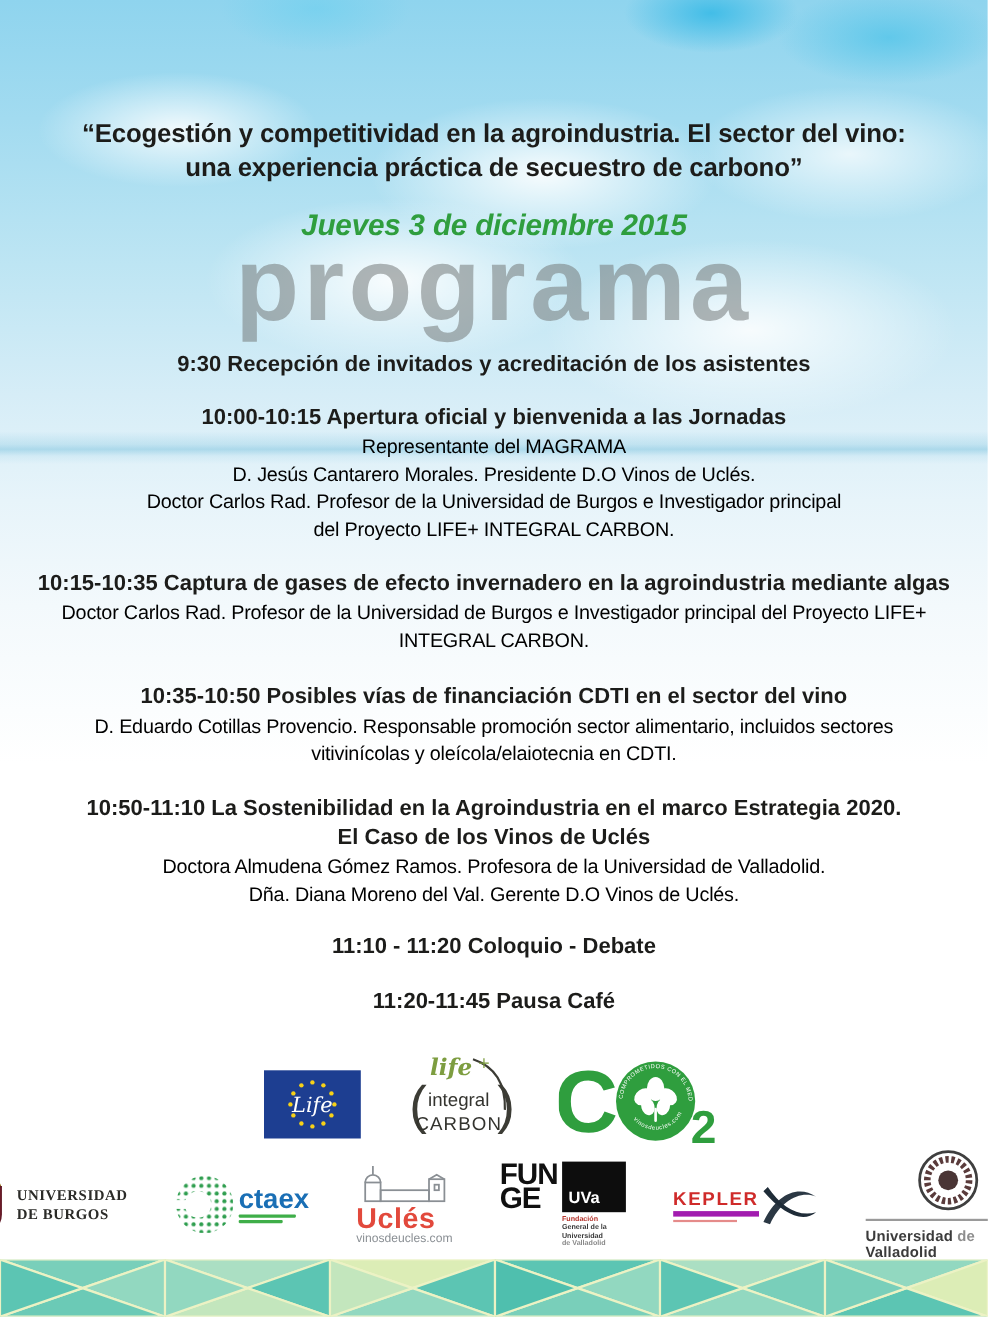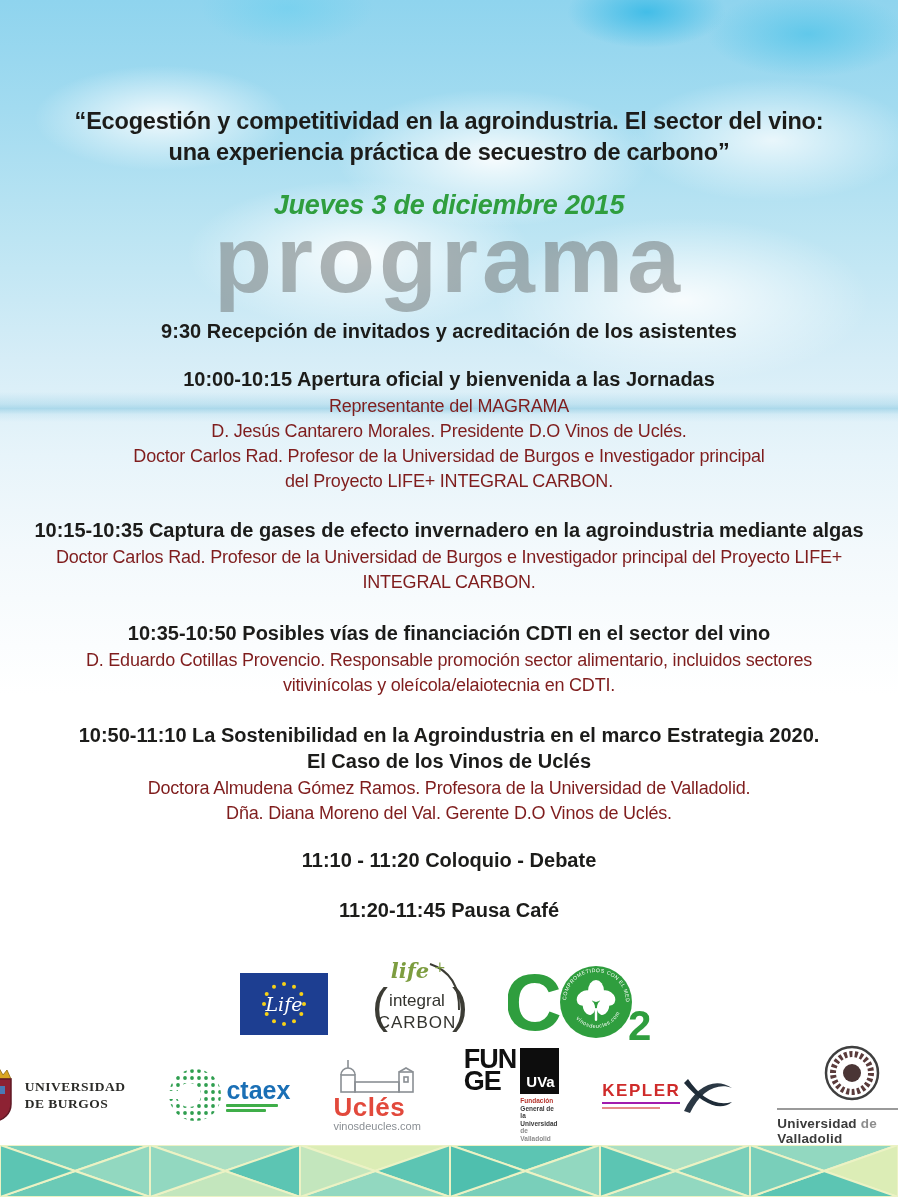--- a/index.html
+++ b/index.html
@@ -24,21 +24,21 @@
 
   
   .abs{position:absolute;}
   .ctr{left:0;right:0;text-align:center;}
   .title{top:106px;color:#1c1c1a;font-weight:700;font-size:23.5px;line-height:31px;letter-spacing:-0.2px;}
   .date{margin-top:21px;color:#2f9e3e;font-weight:700;font-style:italic;font-size:27px;line-height:32px;}
   .watermark{margin-top:-4px;font-weight:700;font-size:95px;line-height:84px;letter-spacing:4px;
              color:rgba(116,122,122,0.55);}
   .sched{left:0;right:0;text-align:center;}
   .sched .h{color:#1c1c1a;font-weight:700;font-size:20px;line-height:26px;}
-  .sched .d{color:#7f1d1d;font-weight:400;font-size:18px;line-height:25px;letter-spacing:-0.2px;}
+  .sched .d{color:#000000;font-weight:400;font-size:18px;line-height:25px;letter-spacing:-0.2px;}
   .sched .dwrap{margin-top:2px;}
 
   
   .lrow1{top:956px;left:0;right:0;height:95px;display:flex;justify-content:center;align-items:center;gap:38px;}
   .lrow2{top:1052px;left:0;right:0;height:86px;display:flex;justify-content:center;align-items:center;gap:43px;}
 
   .eu-flag{width:88px;height:62px;background:#1d3e91;position:relative;flex:0 0 auto;}
 
   .burgos{display:flex;align-items:center;gap:8px;}
   .burgos .txt{font-family:"Liberation Serif",serif;font-weight:700;color:#2b2b28;font-size:13.5px;line-height:17px;letter-spacing:.5px;}
@@ -46,28 +46,28 @@
   .ctaex{display:flex;align-items:center;gap:4px;}
   .ctaex .name{color:#1a6fb5;font-weight:700;font-size:25px;line-height:24px;}
   .ctaex .bar{height:3px;background:#3fae49;margin-top:2px;border-radius:1px;}
 
   .ucles{display:flex;flex-direction:column;align-items:flex-start;}
   .ucles .name{color:#e2493c;font-weight:700;font-size:26px;line-height:26px;letter-spacing:.5px;}
   .ucles .url{color:#8a8f94;font-size:11px;line-height:13px;}
 
   .funge{display:flex;align-items:flex-start;gap:4px;}
   .funge .big{font-weight:900;font-size:27px;line-height:22px;color:#101010;letter-spacing:-1px;}
-  .funge .box{width:39px;height:46px;background:#0d0d0d;color:#fff;display:flex;align-items:flex-end;justify-content:flex-start;
+  .funge .box{width:58px;height:46px;background:#0d0d0d;color:#fff;display:flex;align-items:flex-end;justify-content:flex-start;
               font-weight:700;font-size:15px;padding:4px 0 4px 6px;box-sizing:border-box;}
   .funge .sub{font-size:6.5px;line-height:7.5px;font-weight:700;color:#3a3a3a;margin-top:3px;}
   .funge .sub .r1{color:#b5342c;}
   .funge .sub .r4{color:#8a8a8a;}
 
   .kepler{display:flex;align-items:center;gap:2px;}
-  .kepler .name{color:#cf2b2a;font-weight:800;font-size:17px;letter-spacing:1.5px;border-bottom:2px solid #a21caf;padding-bottom:1px;}
+  .kepler .name{color:#cf2b2a;font-weight:800;font-size:17px;letter-spacing:1.5px;border-bottom:5px solid #a21caf;padding-bottom:1px;}
   .kepler .tag{height:2px;width:58px;background:rgba(207,43,42,.55);margin-top:3px;}
 
   .uva{display:flex;flex-direction:column;align-items:center;}
   .uva .rule{width:150px;height:2px;background:#9a9a9a;margin:7px 0 6px 0;}
   .uva .txt{font-weight:800;font-size:13.5px;color:#3b3b3b;letter-spacing:.2px;}
   .uva .txt .de{color:#8d8d8d;font-weight:700;}
 </style>
 </head>
 <body>
 

